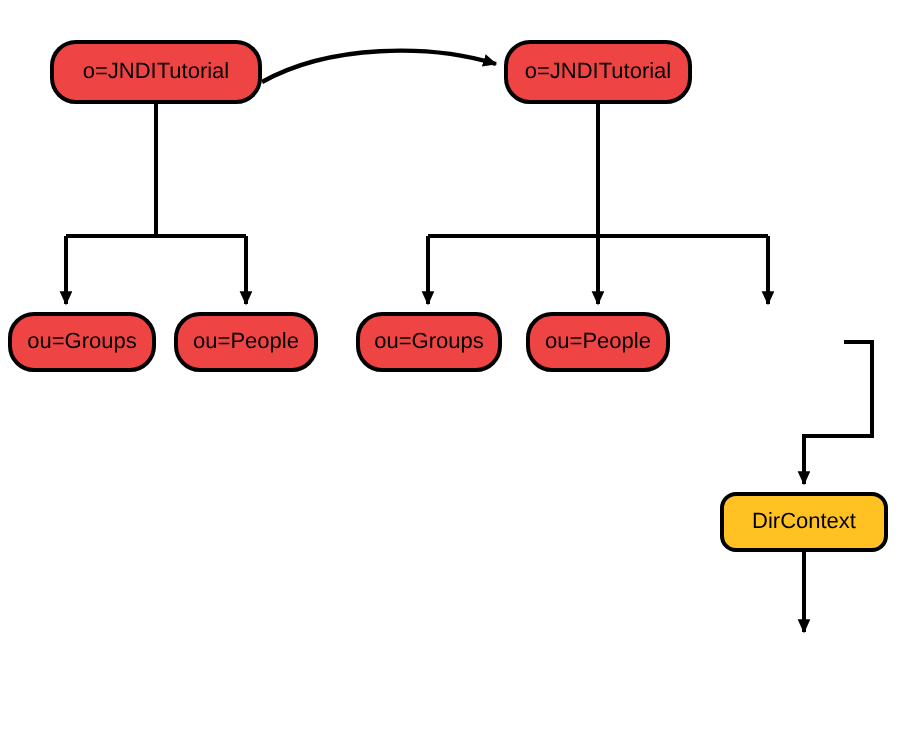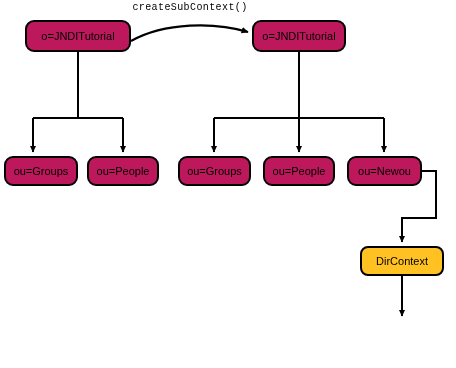--- a/index.html
+++ b/index.html
@@ -36,21 +36,22 @@
     justify-content: center;
     text-align: center;
     color: #000000;
     font-family: "Liberation Sans", sans-serif;
     font-size: 11px;
     line-height: 14px;
     letter-spacing: 0px;
     white-space: nowrap;
   }
   .node.blue {
-    background: #be185d;
+    background: #ef4444;
+    border-radius: 13px;
   }
   .node.orange {
     background: #ffc222;
     border-radius: 8px;
   }
   .node.green {
     background: #c4d6ae;
     border-radius: 11px;
     white-space: normal;
     line-height: 17px;
@@ -98,21 +99,20 @@
     <path d="M214,118 L384,118" fill="none" stroke="#000000" stroke-width="2"></path>
     <path d="M214,118 L214,152" fill="none" stroke="#000000" stroke-width="2" marker-end="url(#arrow)"></path>
     <path d="M299,118 L299,152" fill="none" stroke="#000000" stroke-width="2" marker-end="url(#arrow)"></path>
     <path d="M384,118 L384,152" fill="none" stroke="#000000" stroke-width="2" marker-end="url(#arrow)"></path>
 
     <path d="M422,171 L436,171 L436,218 L402,218 L402,242" fill="none" stroke="#000000" stroke-width="2" marker-end="url(#arrow)"></path>
 
     <path d="M402,276 L402,316" fill="none" stroke="#000000" stroke-width="2" marker-end="url(#arrow)"></path>
   </svg>
 
-  <div id="op-title">createSubContext()</div>
 
   <div class="node blue" style="left:25px; top:20px; width:106px; height:32px;">
     <span class="node-label">o=JNDITutorial</span>
   </div>
 
   <div class="node blue" style="left:252px; top:20px; width:94px; height:32px;">
     <span class="node-label">o=JNDITutorial</span>
   </div>
 
   <div class="node blue" style="left:4px; top:156px; width:74px; height:30px;">
@@ -124,22 +124,19 @@
   </div>
 
   <div class="node blue" style="left:178px; top:156px; width:73px; height:30px;">
     <span class="node-label">ou=Groups</span>
   </div>
 
   <div class="node blue" style="left:263px; top:156px; width:72px; height:30px;">
     <span class="node-label">ou=People</span>
   </div>
 
-  <div class="node blue" style="left:347px; top:156px; width:75px; height:30px;">
-    <span class="node-label">ou=Newou</span>
-  </div>
 
   <div class="node orange" style="left:360px; top:246px; width:84px; height:30px;">
     <span class="node-label">DirContext</span>
   </div>
 
 
 </div>
 
 </body></html>

